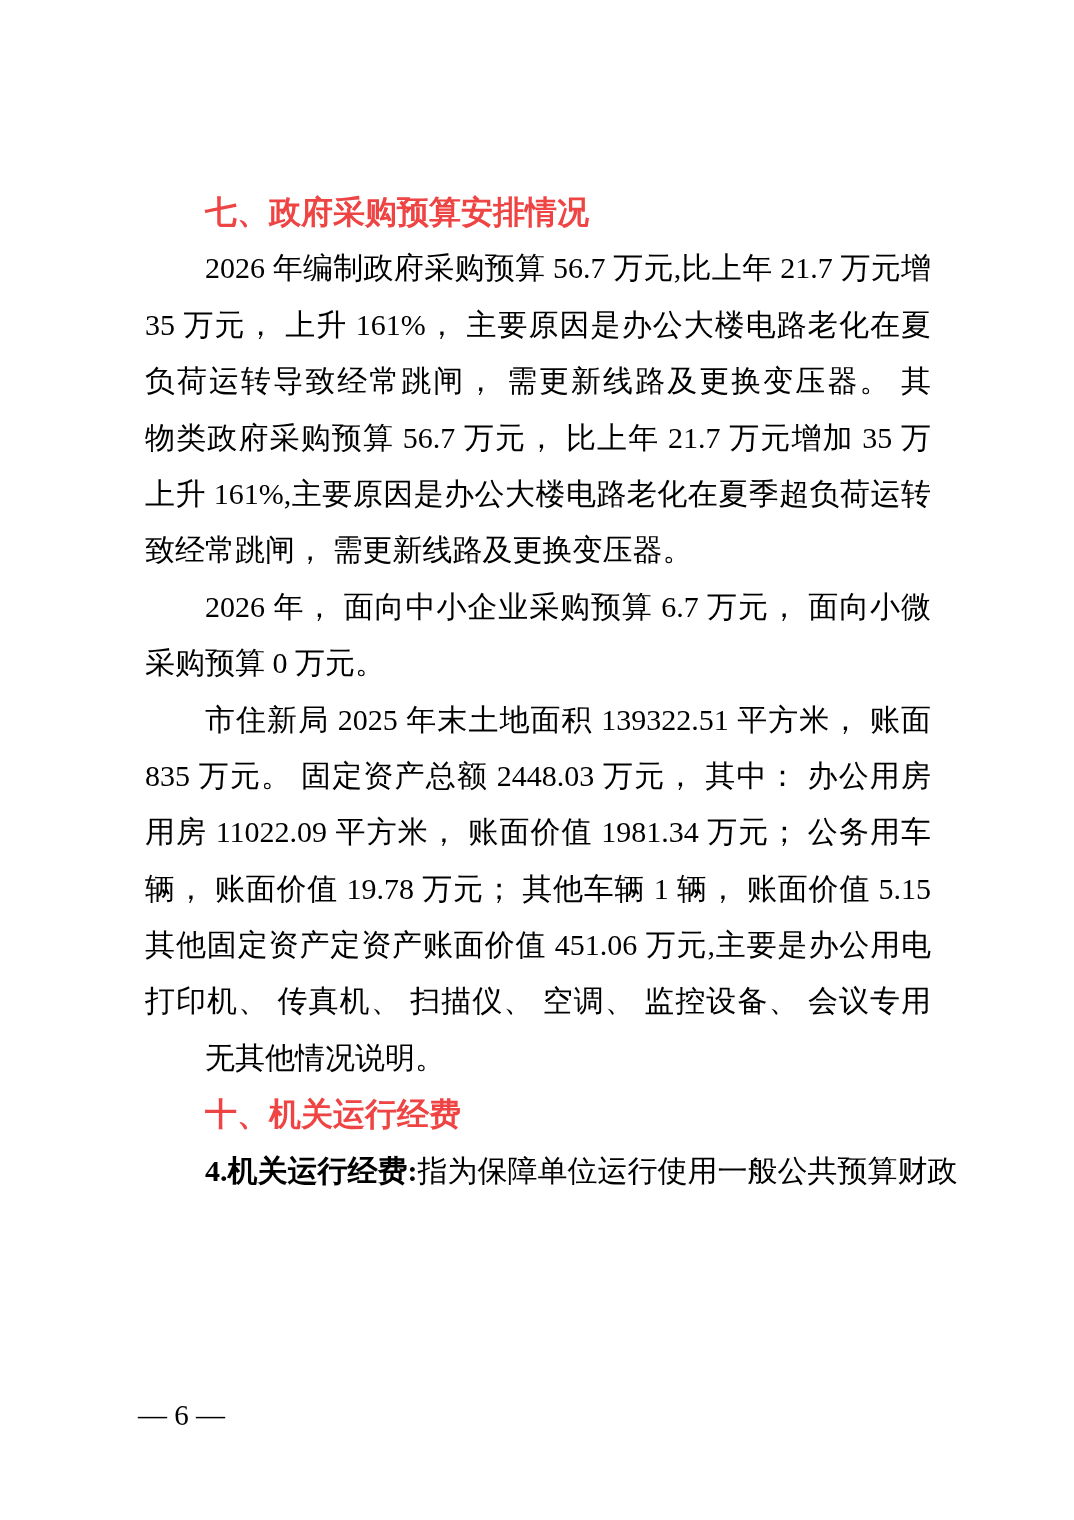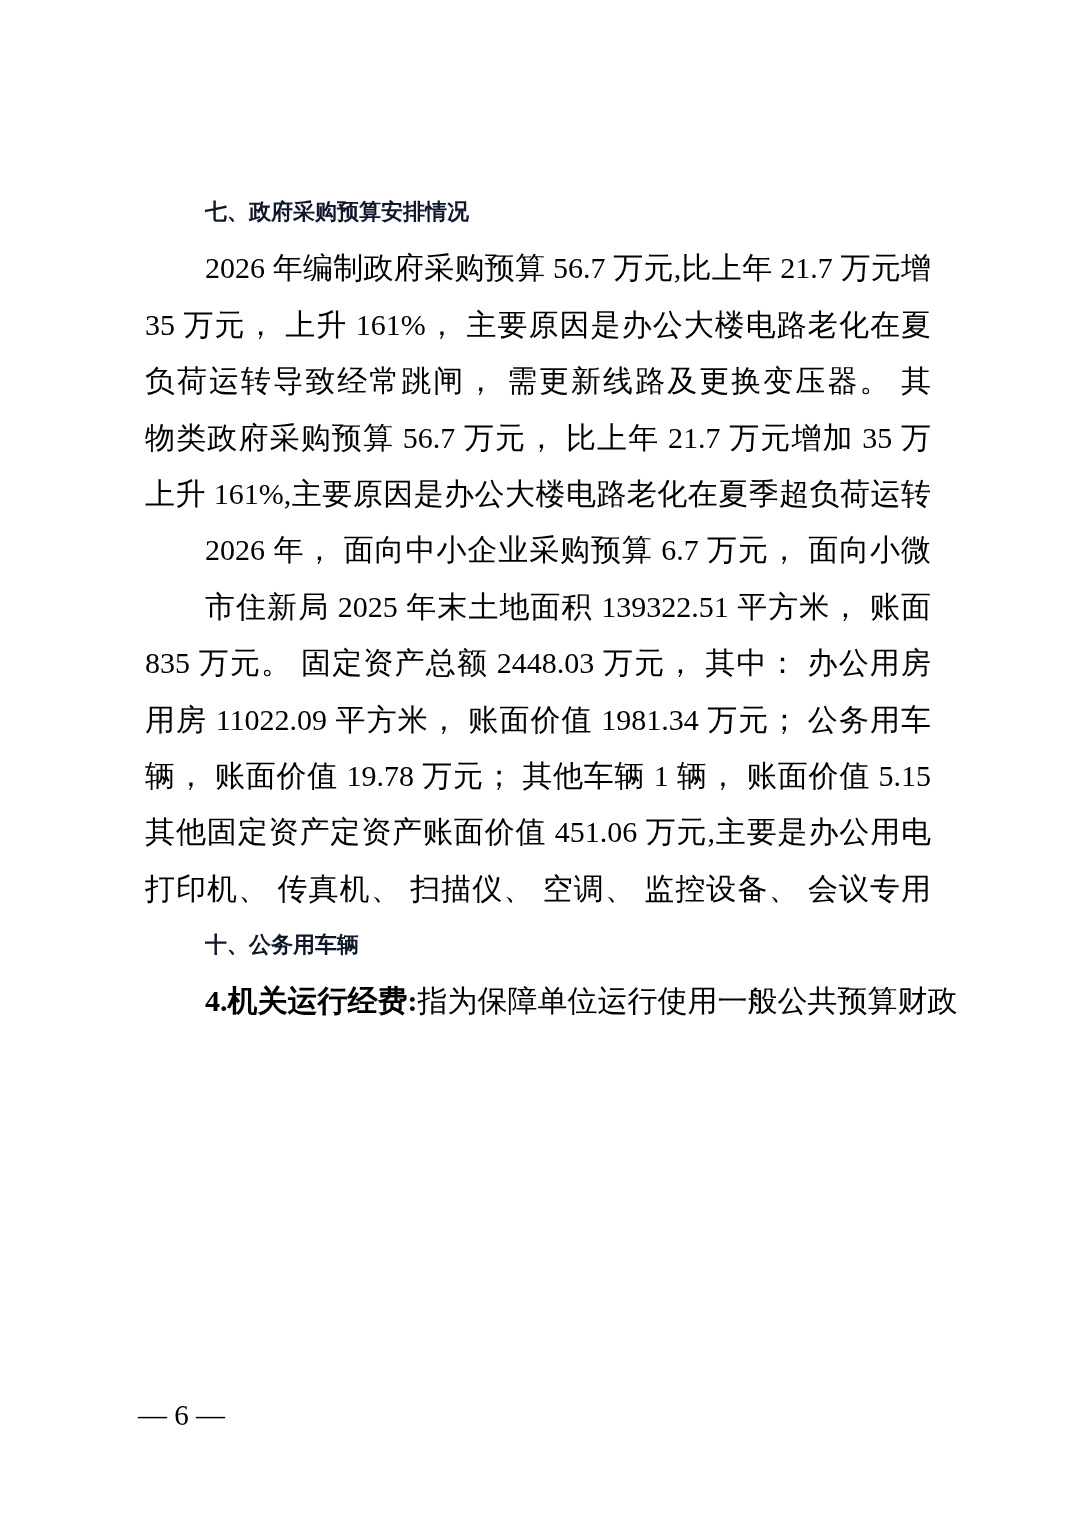--- a/index.html
+++ b/index.html
@@ -34,26 +34,26 @@
     text-align: justify;
     text-align-last: justify;
     overflow: hidden;
   }
   .line.indent {
     padding-left: 60px;
   }
   .heading {
     font-family: "Liberation Sans", "DejaVu Sans", sans-serif;
     font-weight: bold;
-    font-size: 22px;
+    font-size: 32px;
     height: 56.4px;
     line-height: 56.4px;
     padding-left: 60px;
     margin: 0;
-    color: #0f172a;
+    color: #ef4444;
     white-space: nowrap;
   }
   .term-lead {
     font-family: "Liberation Serif", "DejaVu Serif", serif;
     font-weight: bold;
   }
   .footer {
     position: absolute;
     left: 138px;
     top: 1398px;
@@ -71,39 +71,44 @@
   <main class="content">
 
     <h2 class="heading">七、政府采购预算安排情况</h2>
 
     <div>
       <div class="line jfull indent">2026 年编制政府采购预算 56.7 万元,比上年 21.7 万元增加</div>
       <div class="line jfull">35 万元， 上升 161%， 主要原因是办公大楼电路老化在夏季超</div>
       <div class="line jfull">负荷运转导致经常跳闸， 需更新线路及更换变压器。 其中： 货</div>
       <div class="line jfull">物类政府采购预算 56.7 万元， 比上年 21.7 万元增加 35 万元，</div>
       <div class="line jfull">上升 161%,主要原因是办公大楼电路老化在夏季超负荷运转导</div>
+      <div class="line">致经常跳闸， 需更新线路及更换变压器。</div>
     </div>
 
     <div>
       <div class="line jfull indent">2026 年， 面向中小企业采购预算 6.7 万元， 面向小微企业</div>
+      <div class="line">采购预算 0 万元。</div>
     </div>
 
 
     <div>
       <div class="line jfull indent">市住新局 2025 年末土地面积 139322.51 平方米， 账面价值</div>
       <div class="line jfull">835 万元。 固定资产总额 2448.03 万元， 其中： 办公用房及其他</div>
       <div class="line jfull">用房 11022.09 平方米， 账面价值 1981.34 万元；  公务用车辆 1</div>
       <div class="line jfull">辆， 账面价值 19.78 万元； 其他车辆 1 辆， 账面价值 5.15 万元。</div>
       <div class="line jfull">其他固定资产定资产账面价值 451.06 万元,主要是办公用电脑、</div>
       <div class="line jfull">打印机、 传真机、 扫描仪、 空调、 监控设备、 会议专用视屏设</div>
     </div>
 
 
+    <div>
+      <div class="line indent">无其他情况说明。</div>
+    </div>
 
-    <h2 class="heading">十、公务用车辆</h2>
+    <h2 class="heading">十、机关运行经费</h2>
 
     <div>
       <div class="line indent"><span class="term-lead">4.机关运行经费:</span><span>指为保障单位运行使用一般公共预算财政</span></div>
     </div>
 
   </main>
 
   <div class="footer">— 6 —</div>
 </div>
 

